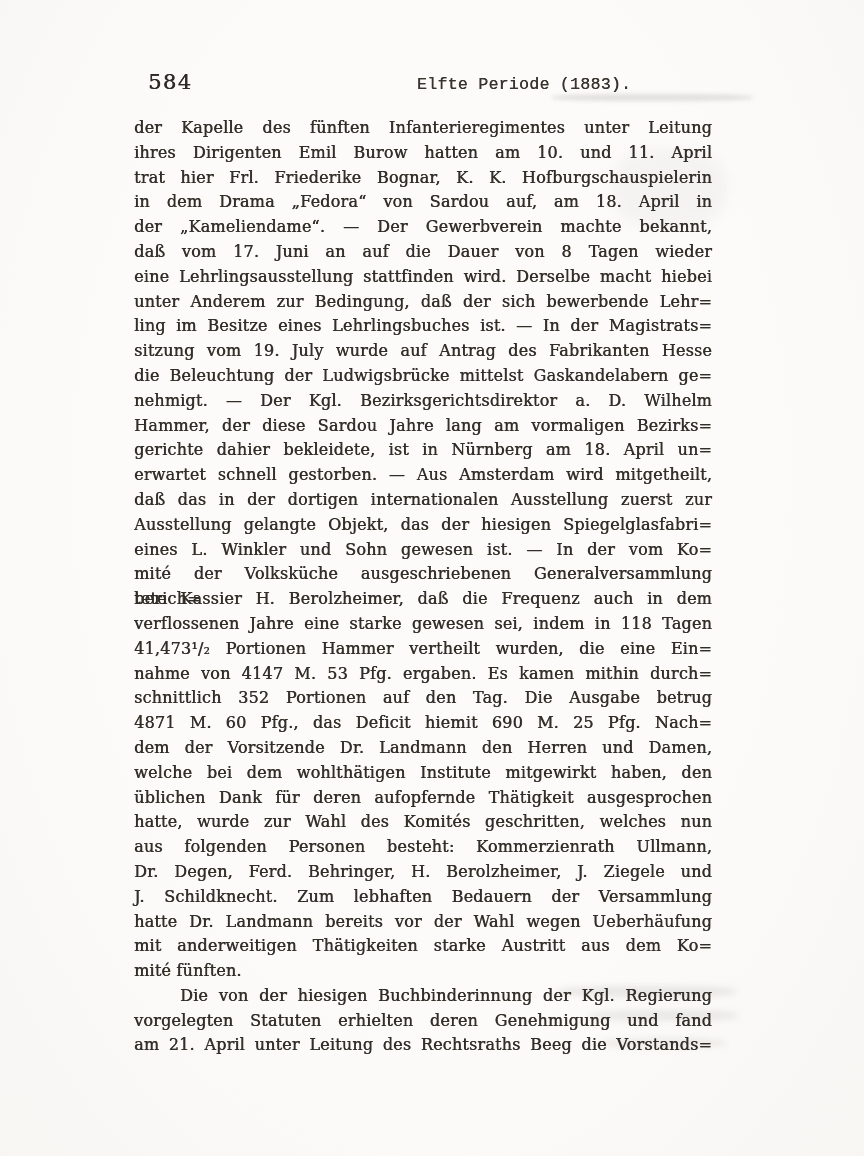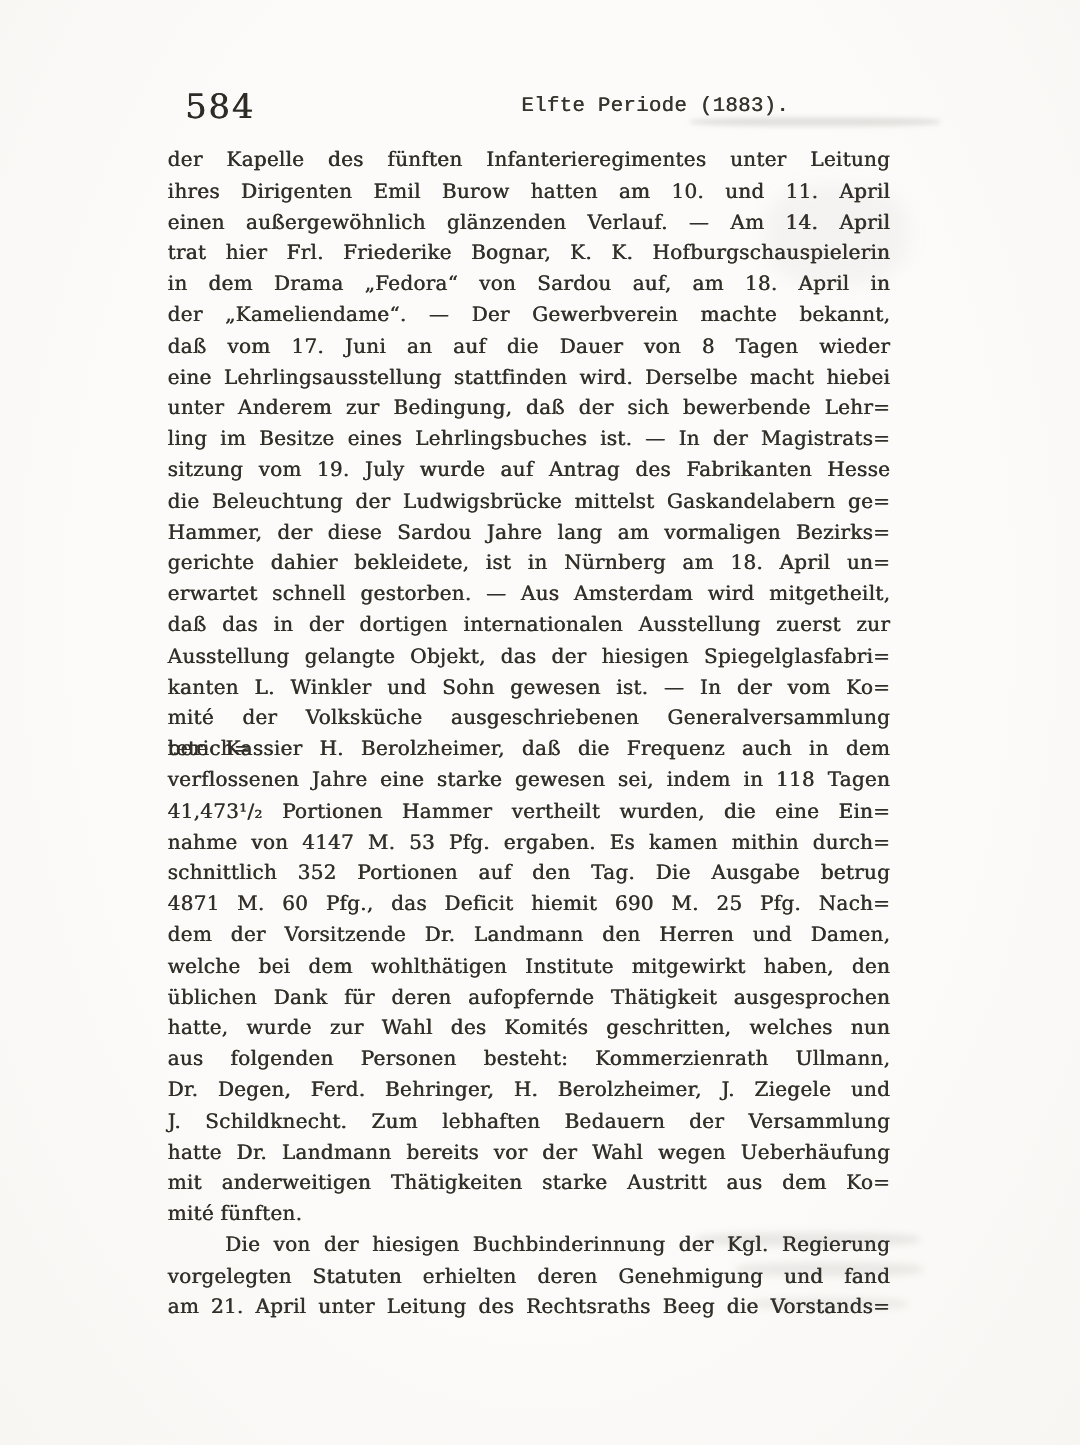--- a/index.html
+++ b/index.html
@@ -16,21 +16,21 @@
       radial-gradient(ellipse at 50% 42%, #fcfbf9 55%, #f7f6f3 100%),
       #fbfaf8;
     font-family: "DejaVu Serif", "Liberation Serif", serif;
     color: #332f29;
   }
   
   .page-number {
     position: absolute;
     left: 148px;
     top: 70px;
-    font-size: 27px;
+    font-size: 21px;
     letter-spacing: 1.5px;
     color: #2f2b26;
     text-shadow: 0.4px 0 0 currentColor;
   }
   .running-header {
     position: absolute;
     left: 417px;
     top: 75px;
     font-size: 16.5px;
     letter-spacing: 0.3px;
@@ -105,36 +105,36 @@
 
   <span class="smudge smudge--rule"></span>
   <span class="smudge smudge--wisp"></span>
   <span class="smudge smudge--ghost1"></span>
   <span class="smudge smudge--ghost2"></span>
   <span class="smudge smudge--ghost3"></span>
 
   <div class="text-block">
     <div class="line">der Kapelle des fünften Infanterieregimentes unter Leitung</div>
     <div class="line">ihres Dirigenten Emil Burow hatten am 10. und 11. April</div>
-    <div class="line">einen außergewöhnlich glänzenden Verlauf. — Am 14. April</div>
     <div class="line">trat hier Frl. Friederike Bognar, K. K. Hofburgschauspielerin</div>
     <div class="line">in dem Drama „Fedora“ von Sardou auf, am 18. April in</div>
     <div class="line">der „Kameliendame“. — Der Gewerbverein machte bekannt,</div>
     <div class="line">daß vom 17. Juni an auf die Dauer von 8 Tagen wieder</div>
     <div class="line">eine Lehrlingsausstellung stattfinden wird. Derselbe macht hiebei</div>
     <div class="line">unter Anderem zur Bedingung, daß der sich bewerbende Lehr=</div>
     <div class="line">ling im Besitze eines Lehrlingsbuches ist. — In der Magistrats=</div>
     <div class="line">sitzung vom 19. July wurde auf Antrag des Fabrikanten Hesse</div>
     <div class="line">die Beleuchtung der Ludwigsbrücke mittelst Gaskandelabern ge=</div>
+    <div class="line">nehmigt. — Der Kgl. Bezirksgerichtsdirektor a. D. Wilhelm</div>
     <div class="line">Hammer, der diese Sardou Jahre lang am vormaligen Bezirks=</div>
     <div class="line">gerichte dahier bekleidete, ist in Nürnberg am 18. April un=</div>
     <div class="line">erwartet schnell gestorben. — Aus Amsterdam wird mitgetheilt,</div>
     <div class="line">daß das in der dortigen internationalen Ausstellung zuerst zur</div>
     <div class="line">Ausstellung gelangte Objekt, das der hiesigen Spiegelglasfabri=</div>
-    <div class="line">kanten L. Winkler und Sohn gewesen ist. — In der vom Ko=</div>
+    <div class="line">eines L. Winkler und Sohn gewesen ist. — In der vom Ko=</div>
     <div class="line">mité der Volksküche ausgeschriebenen Generalversammlung berich=</div>
     <div class="line">tete Kassier H. Berolzheimer, daß die Frequenz auch in dem</div>
     <div class="line">verflossenen Jahre eine starke gewesen sei, indem in 118 Tagen</div>
     <div class="line">41,473¹/₂ Portionen Hammer vertheilt wurden, die eine Ein=</div>
     <div class="line">nahme von 4147 M. 53 Pfg. ergaben. Es kamen mithin durch=</div>
     <div class="line">schnittlich 352 Portionen auf den Tag. Die Ausgabe betrug</div>
     <div class="line">4871 M. 60 Pfg., das Deficit hiemit 690 M. 25 Pfg. Nach=</div>
     <div class="line">dem der Vorsitzende Dr. Landmann den Herren und Damen,</div>
     <div class="line">welche bei dem wohlthätigen Institute mitgewirkt haben, den</div>
     <div class="line">üblichen Dank für deren aufopfernde Thätigkeit ausgesprochen</div>

